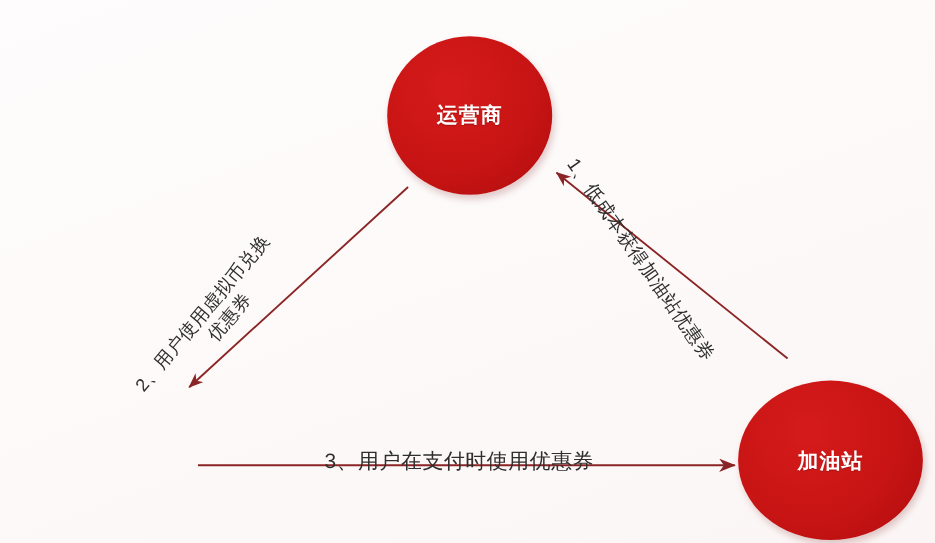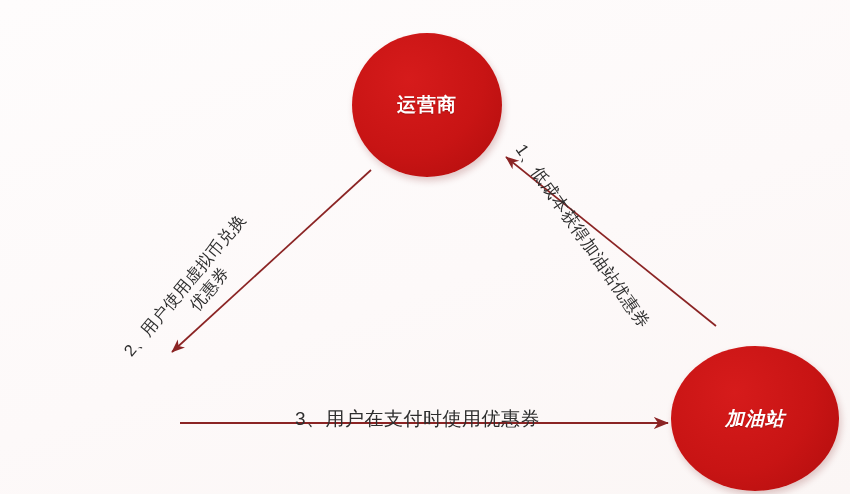--- a/index.html
+++ b/index.html
@@ -126,21 +126,21 @@
     <line x1="371" y1="170" x2="172" y2="352" stroke="#8b2424" stroke-width="1.7" marker-end="url(#arrowhead)"></line>
 
     <line x1="180" y1="423" x2="668" y2="423" stroke="#8b2424" stroke-width="1.9" marker-end="url(#arrowhead)"></line>
   </svg>
 
   <div class="node" id="node-operator" style="background: radial-gradient(circle at 38% 32%, #d61b1b 0%, #c81414 55%, #b00d0d 100%);">
     <span class="node-label">运营商</span>
   </div>
 
 
-  <div class="node" id="node-station" style="background: radial-gradient(circle at 38% 32%, #d61b1b 0%, #c81414 55%, #b00d0d 100%); font-style: italic;">
+  <div class="node" id="node-station" style="background: radial-gradient(circle at 38% 32%, #d61b1b 0%, #c81414 55%, #b00d0d 100%);">
     <span class="node-label">加油站</span>
   </div>
 
   <div class="edge-label" id="label-edge-1">
     <span>1、低成本获得加油站优惠券</span>
   </div>
 
   <div class="edge-label" id="label-edge-2">
     <span class="l1">2、用户使用虚拟币兑换</span>
     <span class="l2">优惠券</span>

